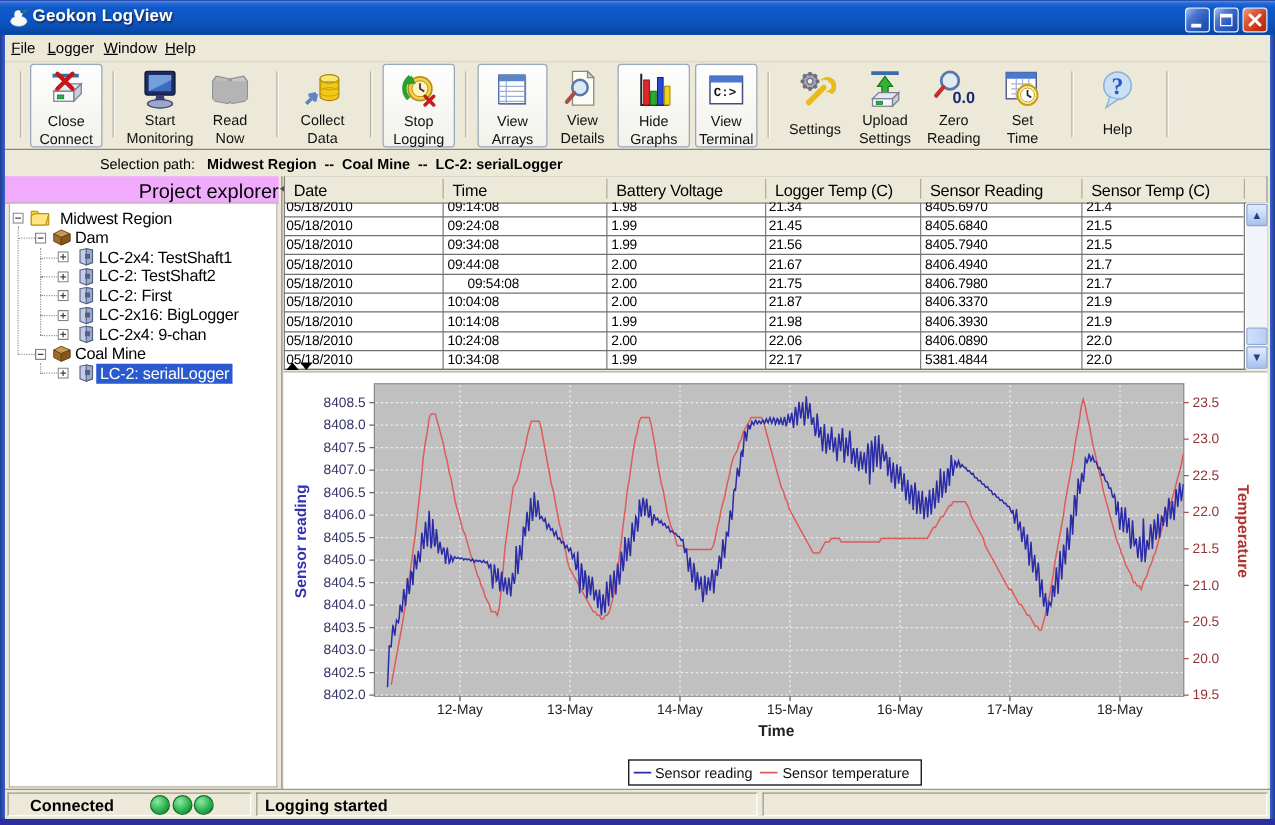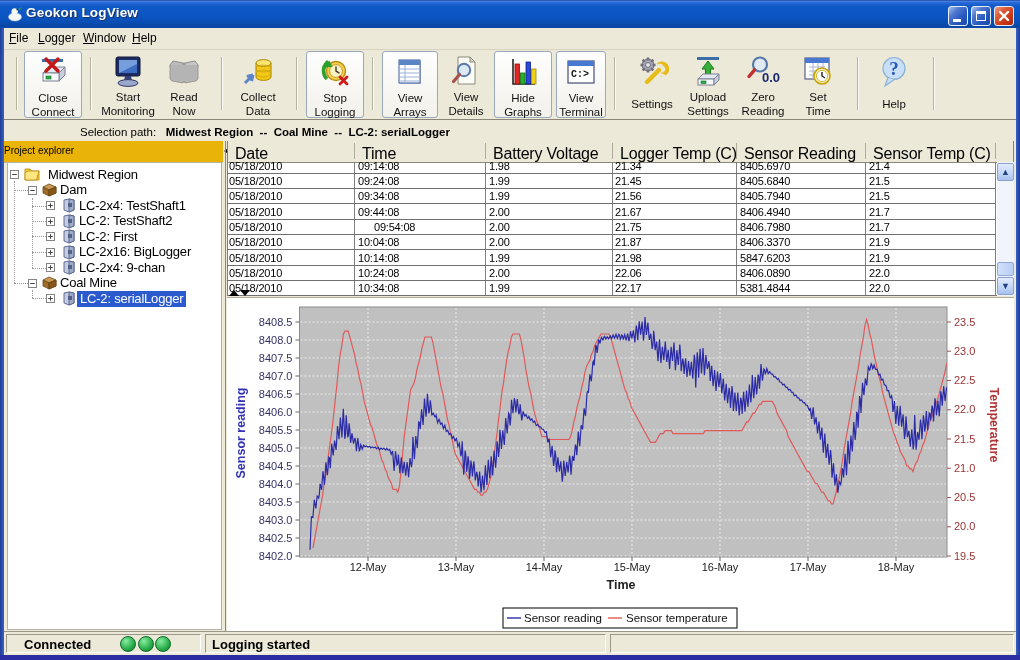--- a/index.html
+++ b/index.html
@@ -5,21 +5,21 @@
 body{width:1020px;height:660px;overflow:hidden;font-family:"Liberation Sans",sans-serif;background:#ece9d8;position:relative}
 .abs{position:absolute}
 .tb-sep{position:absolute;top:57px;height:53px;width:2px;border-left:1px solid #b8b4a2;border-right:1px solid #fbfaf6}
 .tb-item{position:absolute;top:51px;height:67px;text-align:center;font-size:11.5px;color:#111}
 .tb-box{background:linear-gradient(180deg,#fefefe, #f2f1ea);border:1px solid #9aa8bc;border-radius:3px}
 .tb-ic{position:absolute;top:4px;left:50%;transform:translateX(-50%)}
 .tb-lb{position:absolute;top:39px;width:100%;line-height:14px}
 .tb-lb1{position:absolute;top:46px;width:100%;line-height:14px}
 .trow{position:absolute;font-size:13px;letter-spacing:-0.2px;color:#000;white-space:nowrap}
 .cell{position:absolute;font-size:11px;letter-spacing:-0.2px;color:#000;white-space:nowrap;overflow:hidden}
-.hdrtxt{position:absolute;font-size:16px;letter-spacing:-0.2px;color:#000;white-space:nowrap}
+.hdrtxt{position:absolute;font-size:13px;letter-spacing:-0.2px;color:#000;white-space:nowrap}
 </style></head>
 <body>
 <div class="abs" style="left:0;top:0;width:1020px;height:660px;background:#ece9d8"></div>
 <div class="abs" style="left:0;top:0;width:4px;height:660px;background:linear-gradient(90deg,#1e3c94,#3a62c8)"></div>
 <div class="abs" style="left:1016px;top:0;width:4px;height:660px;background:linear-gradient(90deg,#3a62c8,#1e3c94)"></div>
 <div class="abs" style="left:0;top:655px;width:1020px;height:5px;background:#2d2da2"></div>
 <div class="abs" style="left:0;top:0;width:1020px;height:28px;
 background:linear-gradient(180deg,#16318e 0%,#4a8ae4 4%,#2a68d8 9%,#0e5ac8 22%,#0c56c4 55%,#0a4eb4 80%,#0846a2 93%,#0a4aae 100%)"></div>
 <svg class="abs" style="left:7px;top:5px" width="18" height="18" viewBox="0 0 18 18">
 <ellipse cx="8" cy="12" rx="6.5" ry="4" fill="#f4f6f8" stroke="#cdd5dd" stroke-width="0.5"></ellipse>
@@ -193,21 +193,21 @@
 <polygon points="11.5,22 18,24 14,21" fill="#c8dff6" stroke="none"></polygon>
 <text x="17" y="20" font-family="Liberation Serif, serif" font-size="19" font-weight="bold" fill="#2858b8" text-anchor="middle">?</text>
 </svg></div>
     <div class="tb-lb1">Help</div>
   </div>
 <div class="abs" style="left:4px;top:119px;width:1012px;height:1px;background:#8a8678"></div>
 <div class="abs" style="left:4px;top:120px;width:1012px;height:21px;background:#ece9d8"></div>
 <div class="abs" style="left:80px;top:126px;font-size:11.5px;color:#000">Selection path:&nbsp;&nbsp;
 <b>Midwest Region&nbsp;&nbsp;--&nbsp;&nbsp;Coal Mine&nbsp;&nbsp;--&nbsp;&nbsp;LC-2: serialLogger</b></div>
 <div class="abs" style="left:4px;top:141px;width:223px;height:491px;background:#ece9d8"></div>
-<div class="abs" style="left:4px;top:141px;width:219px;height:22px;background:#eab308;border-bottom:1px solid #b8b4a2;text-align:left;font-size:10px;padding-top:4px">Project explorer</div>
+<div class="abs" style="left:4px;top:141px;width:219px;height:22px;background:#f0abfc;border-bottom:1px solid #b8b4a2;text-align:right;font-size:16px;padding-top:4px">Project explorer</div>
 <div class="abs" style="left:224px;top:146px;width:0;height:0;border-top:5px solid transparent;border-bottom:5px solid transparent;border-right:7px solid #000"></div>
 <div class="abs" style="left:7px;top:163px;width:215px;height:467px;background:#fff;border:1px solid #b4b0a4;border-top:none"></div>
 <div class="abs" style="left:225px;top:141px;width:1px;height:490px;background:#8c887c"></div>
 <div class="abs" style="left:14px;top:181px;width:1px;height:102px;border-left:1px dotted #9a9a9a"></div>
 <div class="abs" style="left:32px;top:198px;width:1px;height:70px;border-left:1px dotted #9a9a9a"></div>
 <div class="abs" style="left:32px;top:290px;width:1px;height:8px;border-left:1px dotted #9a9a9a"></div>
 <svg style="position:absolute;left:10px;top:170.0px" width="9" height="9" viewBox="0 0 9 9">
     <rect x="0.5" y="0.5" width="8" height="8" fill="#fff" stroke="#848484"></rect>
     <path d="M2.2 4.5 h4.6" stroke="#444" stroke-width="1"></path>
   </svg>
@@ -367,21 +367,21 @@
 <div class="cell" style="left:131px;top:74.3px">10:04:08</div>
 <div class="cell" style="left:262px;top:74.3px">2.00</div>
 <div class="cell" style="left:388px;top:74.3px">21.87</div>
 <div class="cell" style="left:513px;top:74.3px">8406.3370</div>
 <div class="cell" style="left:642px;top:74.3px">21.9</div>
 <div class="abs" style="left:0;top:102.6px;width:768px;height:1px;background:#707070"></div>
 <div class="cell" style="left:2px;top:89.6px">05/18/2010</div>
 <div class="cell" style="left:131px;top:89.6px">10:14:08</div>
 <div class="cell" style="left:262px;top:89.6px">1.99</div>
 <div class="cell" style="left:388px;top:89.6px">21.98</div>
-<div class="cell" style="left:513px;top:89.6px">5847.6203</div>
+<div class="cell" style="left:513px;top:89.6px">8406.3930</div>
 <div class="cell" style="left:642px;top:89.6px">21.9</div>
 <div class="abs" style="left:0;top:117.9px;width:768px;height:1px;background:#707070"></div>
 <div class="cell" style="left:2px;top:104.9px">05/18/2010</div>
 <div class="cell" style="left:131px;top:104.9px">10:24:08</div>
 <div class="cell" style="left:262px;top:104.9px">2.00</div>
 <div class="cell" style="left:388px;top:104.9px">22.06</div>
 <div class="cell" style="left:513px;top:104.9px">8406.0890</div>
 <div class="cell" style="left:642px;top:104.9px">22.0</div>
 <div class="abs" style="left:0;top:133.2px;width:768px;height:1px;background:#707070"></div>
 <div class="cell" style="left:2px;top:120.2px">05/18/2010</div>

